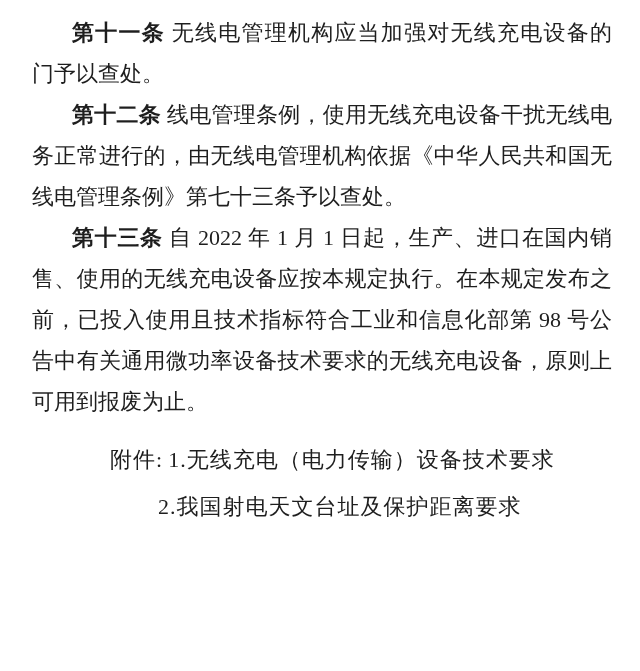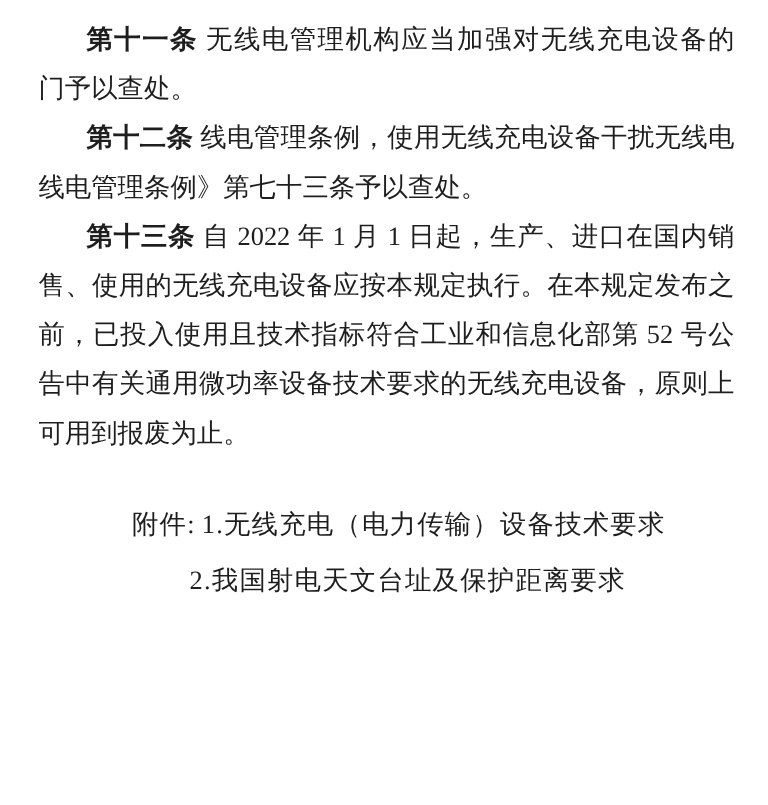--- a/index.html
+++ b/index.html
@@ -34,21 +34,21 @@
   .indent {
     padding-left: 40px;
   }
   .pre {
     white-space: pre;
   }
   .num {
     font-weight: 700;
   }
   .attachments {
-    margin-top: 35px;
+    margin-top: 17px;
   }
   .att-line-1 {
     margin-left: 78px;
     letter-spacing: 1px;
     white-space: pre;
   }
   .att-line-2 {
     margin-left: 126px;
     margin-top: 6px;
     letter-spacing: 1px;
@@ -64,28 +64,29 @@
 <div class="page">
 
   <div class="line justify indent"><span class="num">第十一条</span><span> 无线电管理机构应当加强对无线充电设备的</span></div>
 
 
 
   <div class="line"><span>门予以查处。</span></div>
 
   <div class="line justify indent"><span class="num">第十二条</span><span> 线电管理条例，使用无线充电设备干扰无线电业</span></div>
 
+  <div class="line justify"><span>务正常进行的，由无线电管理机构依据《中华人民共和国无</span></div>
 
   <div class="line"><span>线电管理条例》第七十三条予以查处。</span></div>
 
   <div class="line justify indent"><span class="num">第十三条</span><span> 自 2022 年 1 月 1 日起，生产、进口在国内销</span></div>
 
   <div class="line justify"><span>售、使用的无线充电设备应按本规定执行。在本规定发布之</span></div>
 
-  <div class="line justify"><span>前，已投入使用且技术指标符合工业和信息化部第 52 号公</span></div>
+  <div class="line justify"><span>前，已投入使用且技术指标符合工业和信息化部第 98 号公</span></div>
 
   <div class="line justify"><span>告中有关通用微功率设备技术要求的无线充电设备，原则上</span></div>
 
   <div class="line"><span>可用到报废为止。</span></div>
 
 
   <div class="attachments">
     <div class="line att-line-1"><span class="att-label">附件:</span><span>1.无线充电（电力传输）设备技术要求</span></div>
     <div class="line att-line-2"><span>2.我国射电天文台址及保护距离要求</span></div>
   </div>

